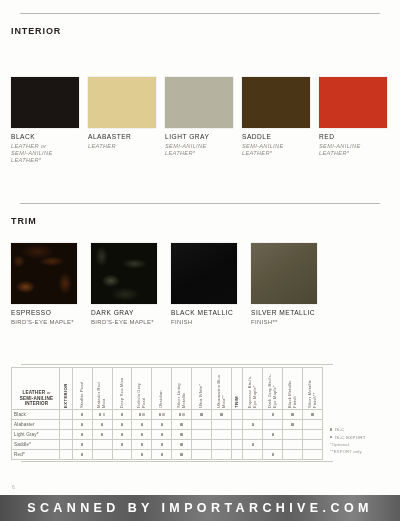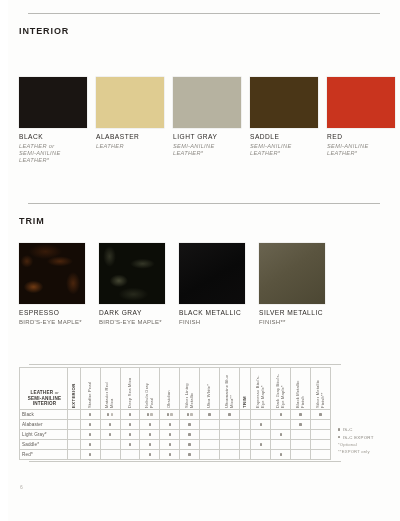--- a/index.html
+++ b/index.html
@@ -3,21 +3,21 @@
 <meta charset="utf-8">
 <style>
   html,body{margin:0;padding:0;}
   body{
     width:400px;height:521px;
     background:#ffffff;
     font-family:"Liberation Sans", sans-serif;
     overflow:hidden;position:relative;
     -webkit-font-smoothing:antialiased;
   }
-  .page{position:absolute;inset:0;background:#fdfdfc;margin-left:8px;}
+  .page{position:absolute;inset:0;background:#fdfdfc;}
 
   
   .rule{height:1px;background:#b9b9b5;margin:0 10px;}
   .rule.thin{background:#c9c9c4;}
   .sec-title{
     font-size:9px;font-weight:bold;letter-spacing:.9px;
     color:#231f1d;margin:7px 0 0 11px;
   }
 
   
@@ -560,14 +560,17 @@
       <span class="lt">IS-C EXPORT</span>
     </div>
     <div class="lg-note">*Optional</div>
     <div class="lg-note">**EXPORT only</div>
   </div>
 
   <div class="rule thin" style="position:absolute;top:461px;left:11px;width:312px;"></div>
 
   <div class="pgno">6</div>
 
+  <div class="wm">
+    <span>SCANNED BY IMPORTARCHIVE.COM</span>
+  </div>
 
 </div>
 
 </body></html>

